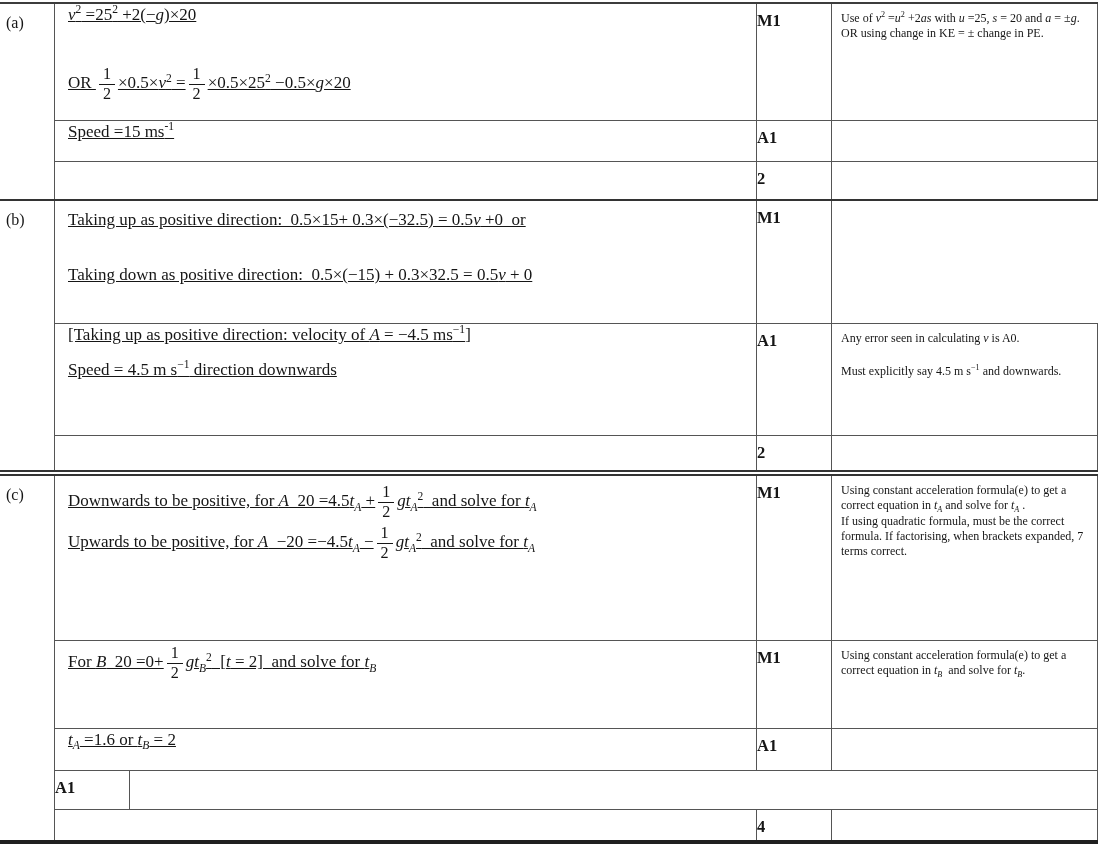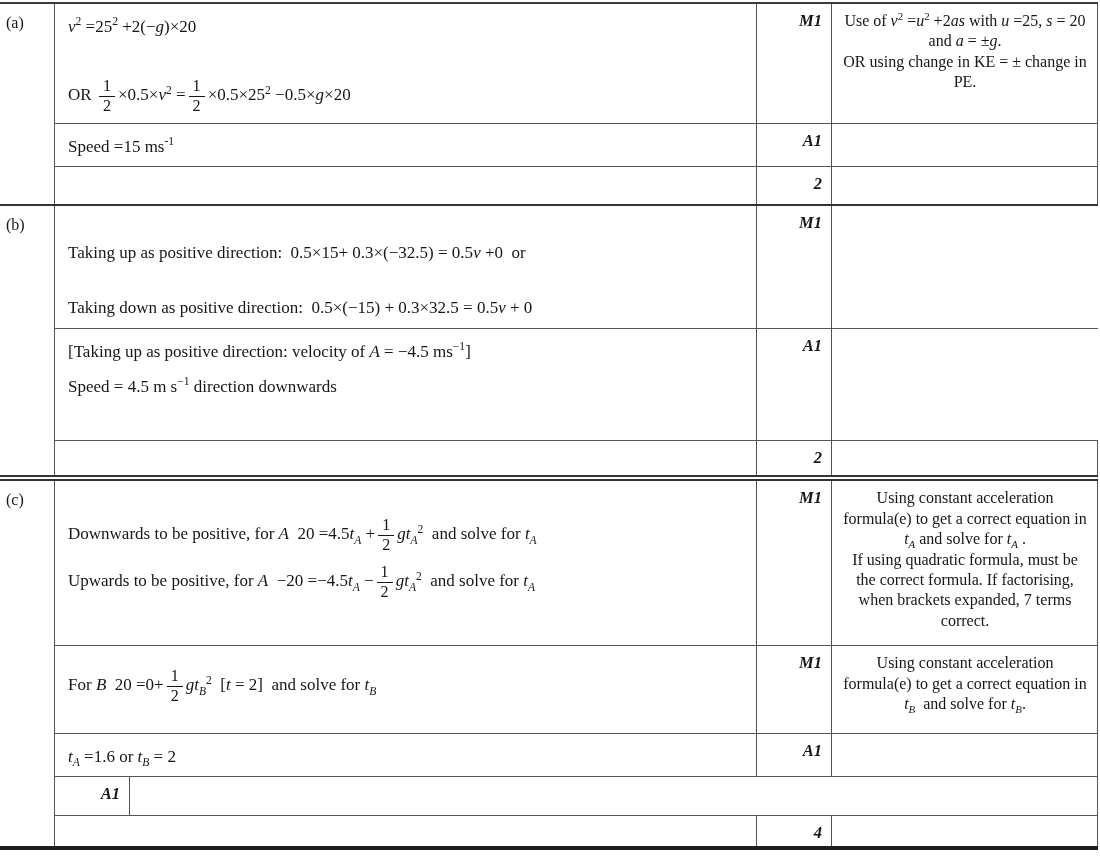--- a/index.html
+++ b/index.html
@@ -20,41 +20,40 @@
     border-right: 1.5px solid #555;
     padding: 10px 0 0 6px;
     font-size: 16px;
   }
   .rows { flex: 1 1 auto; }
   .row { display: flex; align-items: stretch; border-bottom: 1.5px solid #555; }
   .row:last-child { border-bottom: none; }
   .work {
     width: 702px; flex: 0 0 702px;
     border-right: 1.5px solid #555;
-    padding: 12px 10px 8px 13px;
-    font-size: 17px; line-height: 1.3;
+    padding: 0 10px 8px 13px;
+    font-size: 17px; line-height: 1.3; text-decoration: underline;
   }
   .mark {
     width: 75px; flex: 0 0 75px;
     border-right: 1.5px solid #555;
     padding: 7px 9px 0 0;
-    text-align: right;
-    font-weight: bold; font-size: 16.5px; font-style: italic;
+    font-weight: bold; font-size: 16.5px;
   }
   .note {
     flex: 1 1 auto;
     border-right: 1.5px solid #555;
     padding: 7px 8px 6px 9px;
-    font-size: 16px; line-height: 1.28; text-align: center;
+    font-size: 12px; line-height: 1.28;
   }
   .note p + p { }
   .note p.bigap { margin-top: 18px; }
   .wline { min-height: 22px; }
-  .mt8  { margin-top: 24px; }
-  .mt10 { margin-top: 10px; }
+  .mt8  { margin-top: 8px; }
+  .mt10 { margin-top: 4px; }
   .mt22 { margin-top: 40px; }
   .mt24 { margin-top: 13px; }
   .mt32 { margin-top: 33px; }
   .sep-single { border-top: 2.5px solid #333; }
   .sep-double { height: 6px; border-top: 2px solid #333; border-bottom: 2px solid #333; }
   .bottom-rule { border-top: 4px solid #1f1f1f; }
   i { font-style: italic; }
   sup { font-size: 0.68em; vertical-align: super; line-height: 0; }
   sub { font-size: 0.68em; vertical-align: sub; line-height: 0; font-style: italic; }
   .frac {
@@ -116,20 +115,24 @@
           <div class="wline mt32">Taking down as positive direction:&nbsp; 0.5×(−15) + 0.3×32.5 = 0.5<i>v</i> + 0</div>
         </div>
         <div class="mark">M1</div>
       </div>
       <div class="row" style="min-height:112px">
         <div class="work">
           <div class="wline">[Taking up as positive direction: velocity of <i>A</i> = −4.5 ms<sup>−1</sup>]</div>
           <div class="wline mt24">Speed = 4.5 m s<sup>−1</sup> direction downwards</div>
         </div>
         <div class="mark">A1</div>
+        <div class="note">
+          <p>Any error seen in calculating <i>v</i> is A0.</p>
+          <p class="bigap">Must explicitly say 4.5 m s<sup>−1</sup> and downwards.</p>
+        </div>
       </div>
       <div class="row" style="min-height:34px">
         <div class="work"></div>
         <div class="mark">2</div>
         <div class="note"></div>
       </div>
     </div>
   </div>
 
   <div class="sep-double"></div>

